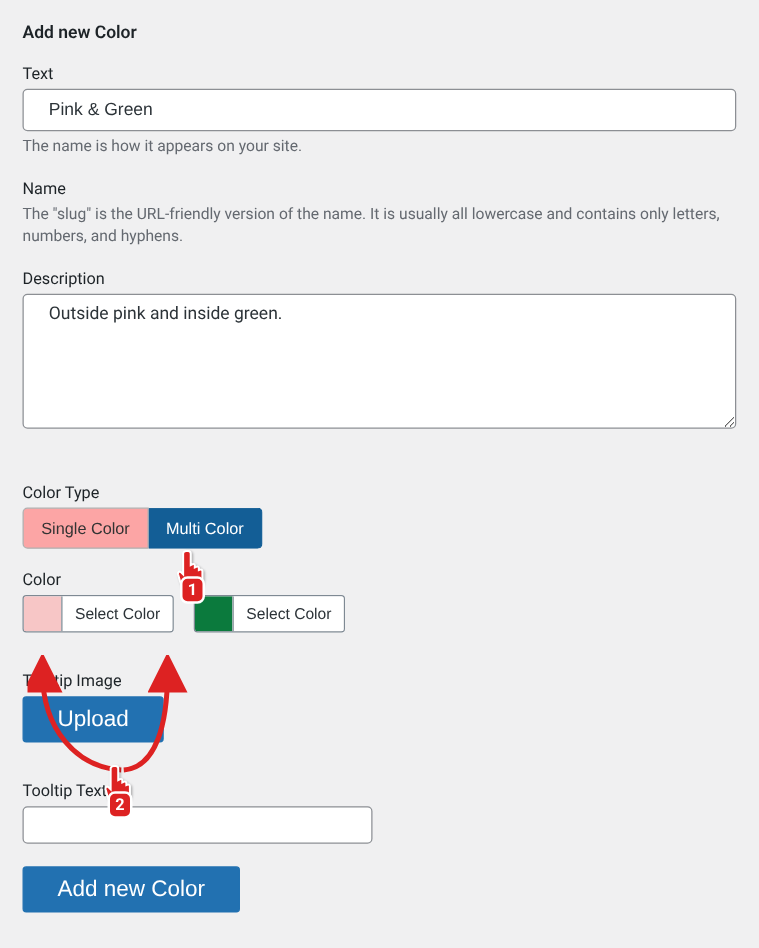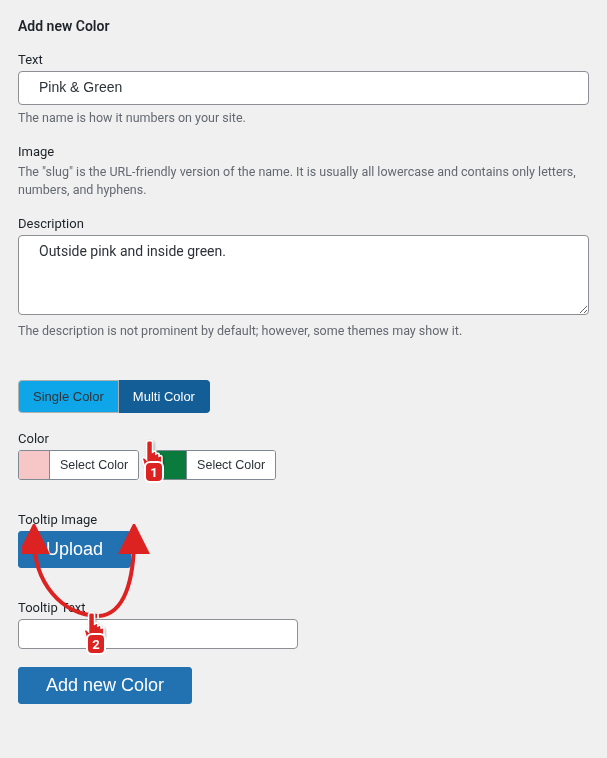--- a/index.html
+++ b/index.html
@@ -30,35 +30,35 @@
       padding: 6px 20px;
       border: 1px solid #8c8f94;
       border-radius: 4px;
       background: #fff;
       font-size: 14px;
       color: #2c3338;
       line-height: 1.4;
     }
     textarea.text-input {
       resize: both;
-      height: 80px;
+      height: 108px;
       font-family: inherit;
     }
     .helper {
       font-size: 12.5px;
       color: #646970;
       margin-top: 4px;
       line-height: 1.4;
     }
     .btn-group { display: inline-flex; }
     .btn-group button {
       padding: 8px 14px;
       font-size: 13px;
       border: 1px solid #b0b0b0;
-      background: #0ea5e9;
+      background: #fca5a5;
       cursor: pointer;
       color: #333;
     }
     .btn-group button:first-child { border-top-left-radius: 4px; border-bottom-left-radius: 4px; }
     .btn-group button:last-child { border-top-right-radius: 4px; border-bottom-right-radius: 4px; border-left: none; }
     .btn-group button.active {
       background: #135e96;
       color: #fff;
       border-color: #135e96;
     }
@@ -131,37 +131,37 @@
     .arrow { position: absolute; }
   </style>
 </head>
 <body>
 
 <h2 class="page-heading">Add new Color</h2>
 
 <div class="field-group">
   <label class="field-label">Text</label>
   <input class="text-input" type="text" value="Pink &amp; Green" style="">
-  <p class="helper">The name is how it numbers on your site.</p>
-</div>
-
-<div class="field-group">
-  <label class="field-label">Image</label>
+  <p class="helper">The name is how it appears on your site.</p>
+</div>
+
+<div class="field-group">
+  <label class="field-label">Name</label>
   <p class="helper">The "slug" is the URL-friendly version of the name. It is usually all lowercase and contains only letters, numbers, and hyphens.</p>
 </div>
 
 <div class="field-group">
   <label class="field-label">Description</label>
   <textarea class="text-input" style="">Outside pink and inside green.</textarea>
-  <p class="helper">The description is not prominent by default; however, some themes may show it.</p>
 </div>
 
 <div class="spacer"></div>
 
 <div class="field-group">
+  <label class="field-label">Color Type</label>
   <div class="btn-group">
     <button>Single Color</button>
     <button class="active">Multi Color</button>
   </div>
 </div>
 
 <div class="field-group" style="">
   <label class="field-label">Color</label>
   <div class="color-row">
     <div class="color-picker">

